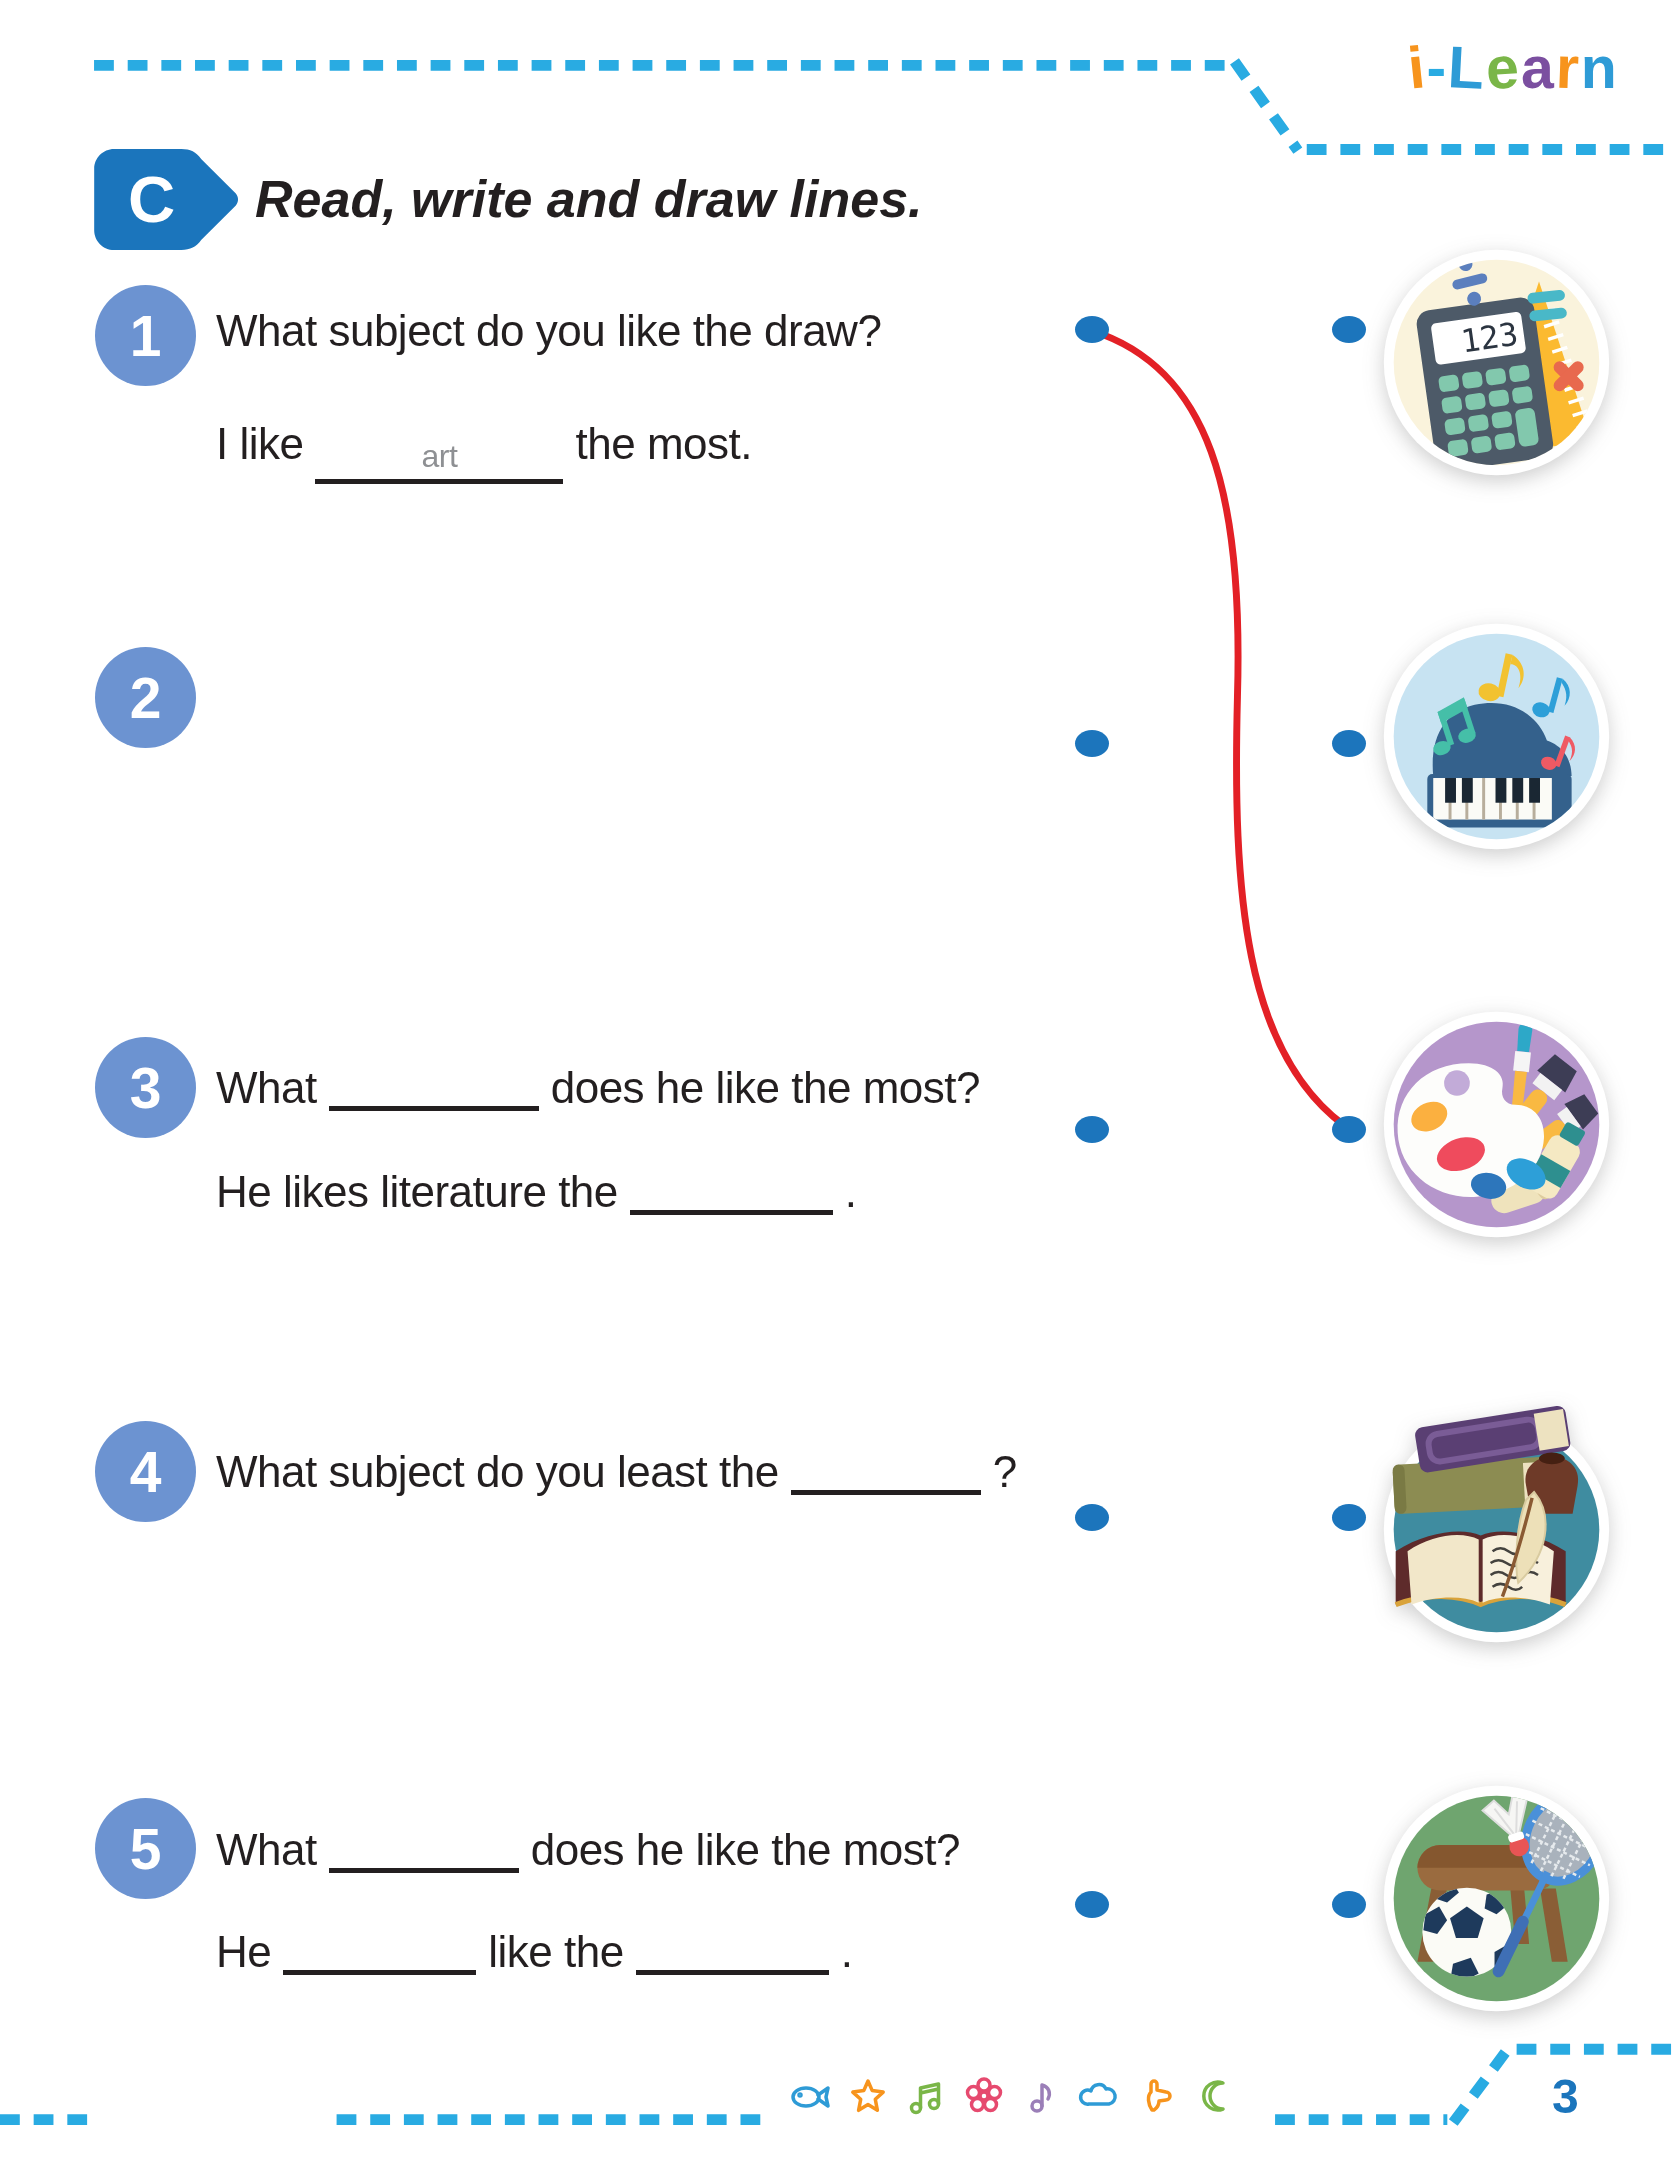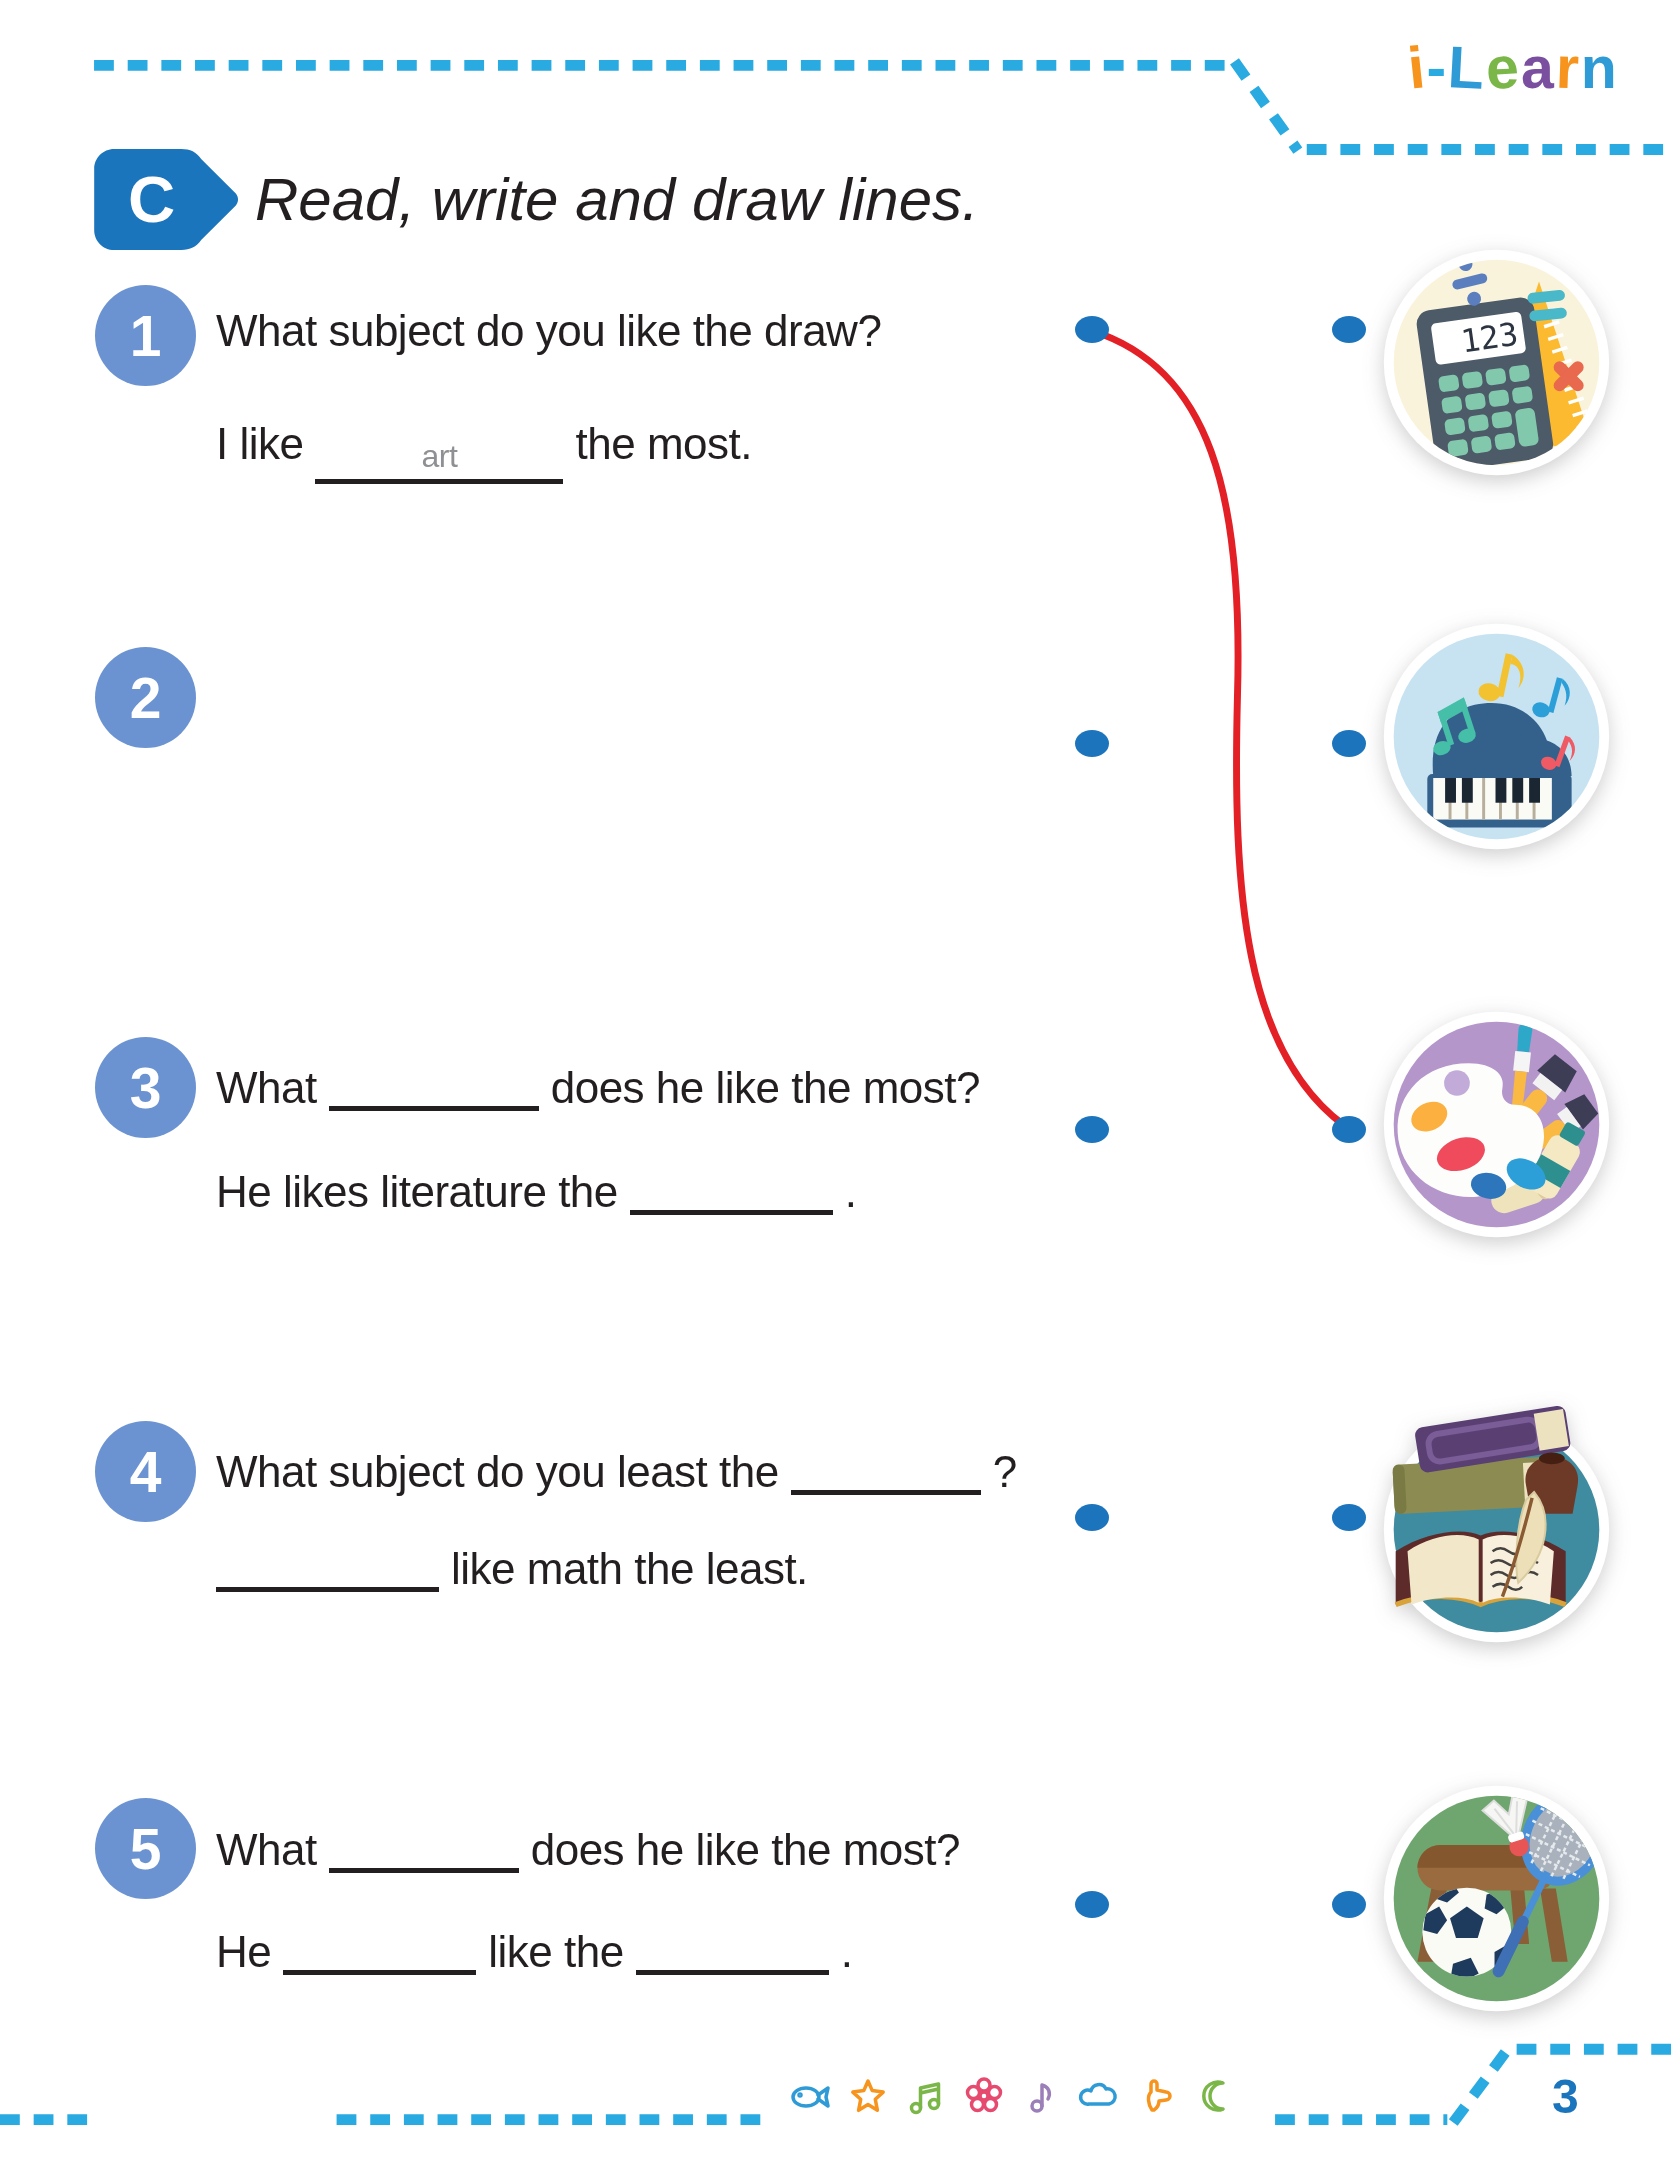--- a/index.html
+++ b/index.html
@@ -8,21 +8,21 @@
   svg{display:block;}
   .deco{position:absolute;left:0;top:0;pointer-events:none;}
   
   .logo{position:absolute;left:1408px;top:34px;font-size:59px;font-weight:bold;letter-spacing:2px;}
   .logo span{display:inline-block;}
   .logo span:nth-child(1){transform:rotate(-6deg);}
   .logo span:nth-child(3){transform:rotate(3deg);}
   .logo span:nth-child(4){transform:rotate(-3deg);}
   .logo span:nth-child(6){transform:rotate(2deg);}
   .c-badge{position:absolute;left:92px;top:147px;}
-  .instruction{position:absolute;left:255px;top:168px;font-size:60px;font-weight:normal;
+  .instruction{position:absolute;left:255px;top:168px;font-size:52px;font-weight:bold;
                font-style:italic;line-height:63px;}
   
   .qbadge{position:absolute;left:95px;width:101px;height:101px;border-radius:50%;
           background:#6C93D1;color:#fff;font-size:57px;font-weight:bold;
           display:flex;align-items:center;justify-content:center;}
   .qline{position:absolute;left:216px;height:63px;line-height:63px;font-size:44px;
          letter-spacing:-0.5px;white-space:nowrap;}
   .blank{display:inline-block;border-bottom:5px solid #231F20;height:48px;
          vertical-align:-8px;margin:0 12px;text-align:center;}
   .blank .answer{display:block;line-height:51px;color:#8E9093;font-size:32px;}
@@ -76,23 +76,20 @@
   </div>
   <div class="qline" style="top:1160px">
     <span>He likes literature the</span><span class="blank w205"></span><span>.</span>
   </div>
 
   <div class="qbadge" style="top:1421px">
       <span>4</span>
     </div>
   <div class="qline" style="top:1440px">
     <span>What subject do you least the</span><span class="blank w192"></span><span>?</span>
-  </div>
-  <div class="qline" style="top:1537px">
-    <span class="blank w225" style="margin-left:0"></span><span>like math the least.</span>
   </div>
 
   <div class="qbadge" style="top:1798px">
       <span>5</span>
     </div>
   <div class="qline" style="top:1818px">
     <span>What</span><span class="blank w192"></span><span>does he like the most?</span>
   </div>
   <div class="qline" style="top:1920px">
     <span>He</span><span class="blank w195"></span><span>like the</span><span class="blank w195"></span><span>.</span>

